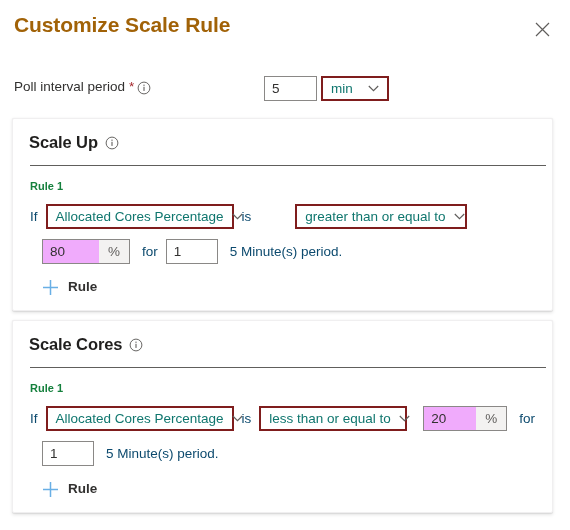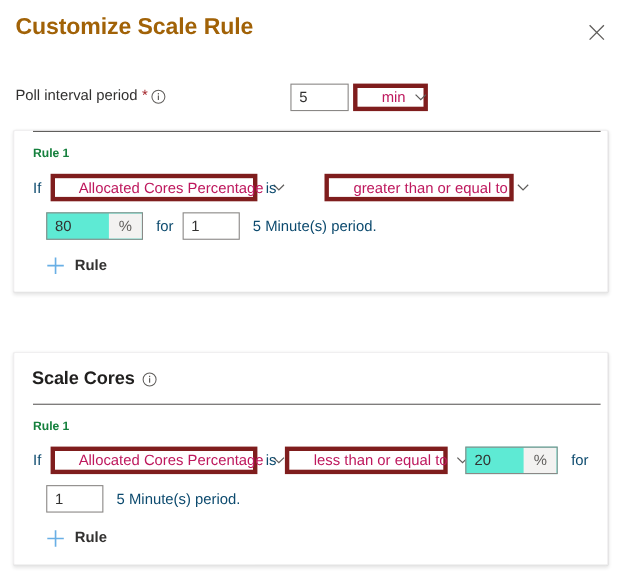--- a/index.html
+++ b/index.html
@@ -105,42 +105,42 @@
     color: #323130;
     padding: 0 7px;
     outline: none;
     border-radius: 0;
     display: inline-block;
     line-height: 23px;
   }
 
   .dropdown {
     box-sizing: border-box;
-    border: 4px solid #7f1d1d;
+    border: 2px solid #7f1d1d;
     background: #ffffff;
     height: 25px;
     font-size: 13.5px;
-    color: #be185d;
-    padding: 0 22px;
+    color: #0f766e;
+    padding: 0 8px;
     display: inline-flex;
     align-items: center;
     justify-content: space-between;
     gap: 8px;
     cursor: pointer;
     user-select: none;
     white-space: nowrap;
   }
   .dd-label { line-height: 1; }
   .chev { flex: none; display: block; }
 
   
   .pct-field {
     box-sizing: border-box;
     border: 1px solid #8a8886;
-    background: #5eead4;
+    background: #f0abfc;
     height: 25px;
     display: inline-flex;
     align-items: stretch;
     overflow: hidden;
   }
   .pct-field input {
     border: none;
     outline: none;
     background: transparent;
     font-family: "Liberation Sans", sans-serif;
@@ -267,20 +267,30 @@
       <span class="dd-label">min</span>
       <span>
         <svg class="chev" width="11" height="7" viewBox="0 0 11 7" aria-hidden="true">
           <path d="M0.8 1 L5.5 5.6 L10.2 1" stroke="#605e5c" stroke-width="1.15" fill="none"></path>
         </svg>
       </span>
     </div>
   </div>
 
   <div class="card" style="top:118px;">
+    <div class="card-header">
+      <span class="card-title">Scale Up</span>
+      <span class="info-icon">
+        <svg width="14" height="14" viewBox="0 0 14 14" aria-hidden="true">
+          <circle cx="7" cy="7" r="5.9" fill="none" stroke="#605e5c" stroke-width="0.95"></circle>
+          <rect x="6.45" y="5.8" width="1.1" height="4.1" fill="#605e5c"></rect>
+          <rect x="6.45" y="3.6" width="1.1" height="1.25" fill="#605e5c"></rect>
+        </svg>
+      </span>
+    </div>
     <div class="card-sep"></div>
     <div class="card-body">
       <div class="rule-title">Rule 1</div>
 
       <div class="cond-line">
         <span class="cond-text">If</span>
         <div class="dropdown" style="width:188px;">
           <span class="dd-label">Allocated Cores Percentage</span>
           <span>
             <svg class="chev" width="11" height="7" viewBox="0 0 11 7" aria-hidden="true">

